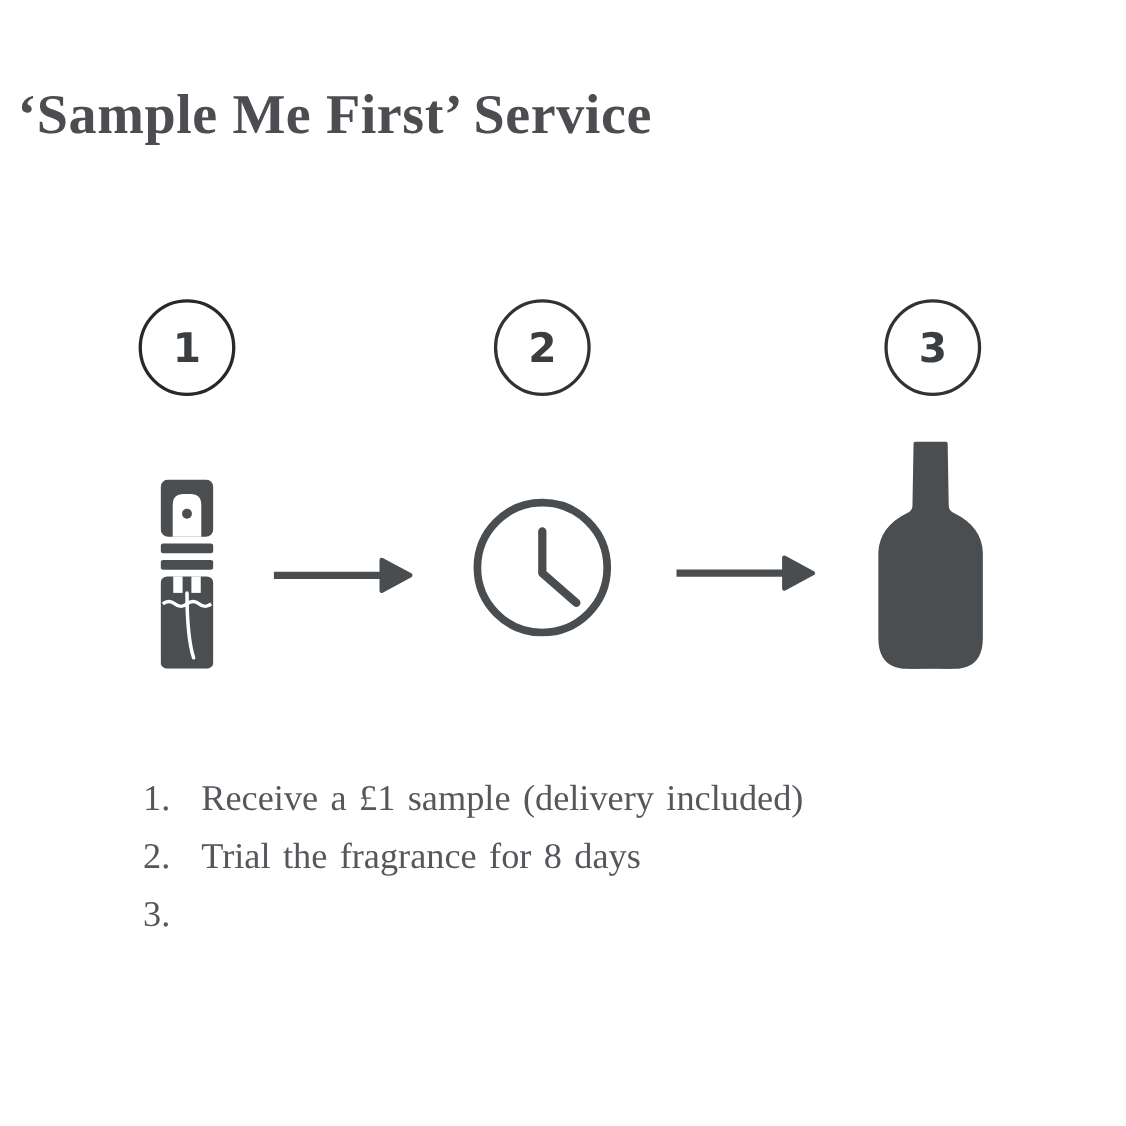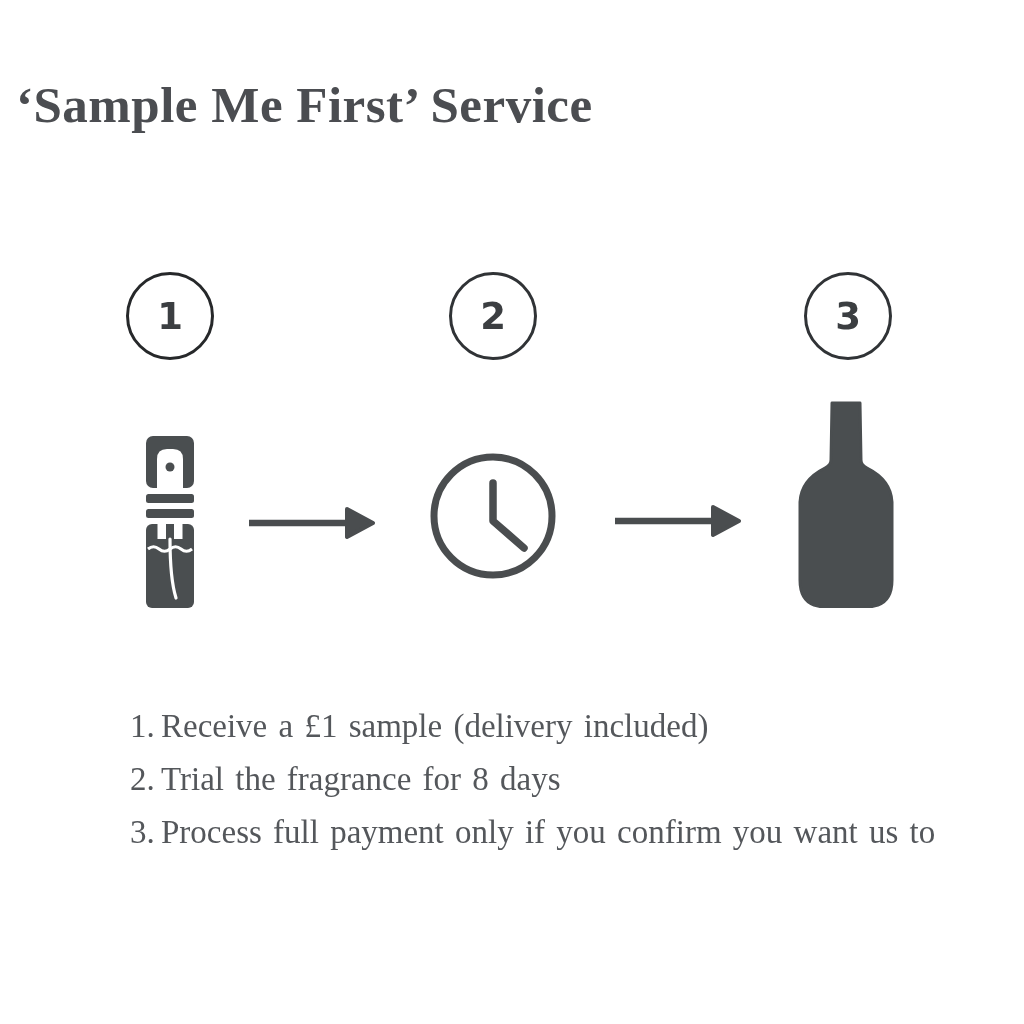--- a/index.html
+++ b/index.html
@@ -70,21 +70,21 @@
     display: flex;
     align-items: flex-start;
     line-height: 53px;
     word-spacing: 3px;
   }
   .instr-num {
     flex: 0 0 31px;
     white-space: nowrap;
   }
   .instr-lines { flex: 1; }
-  .instr-line { display: block; }
+  .instr-line { display: block; margin-left: 22px; }
 </style>
 </head>
 <body>
 
 <div class="canvas">
 
   <h1 class="title">‘Sample Me First’ Service</h1>
 
   <div class="step-circle" id="circle-1">
     <span class="num">1</span>
@@ -149,18 +149,17 @@
     </div>
     <div class="instr-item">
       <span class="instr-num">2.</span>
       <span class="instr-lines">
         <span class="instr-line">Trial the fragrance for 8 days</span>
       </span>
     </div>
     <div class="instr-item">
       <span class="instr-num">3.</span>
       <span class="instr-lines">
-        <span class="instr-line">Process full payment only if you confirm you want us to</span>
       </span>
     </div>
   </div>
 
 </div>
 
 </body></html>

